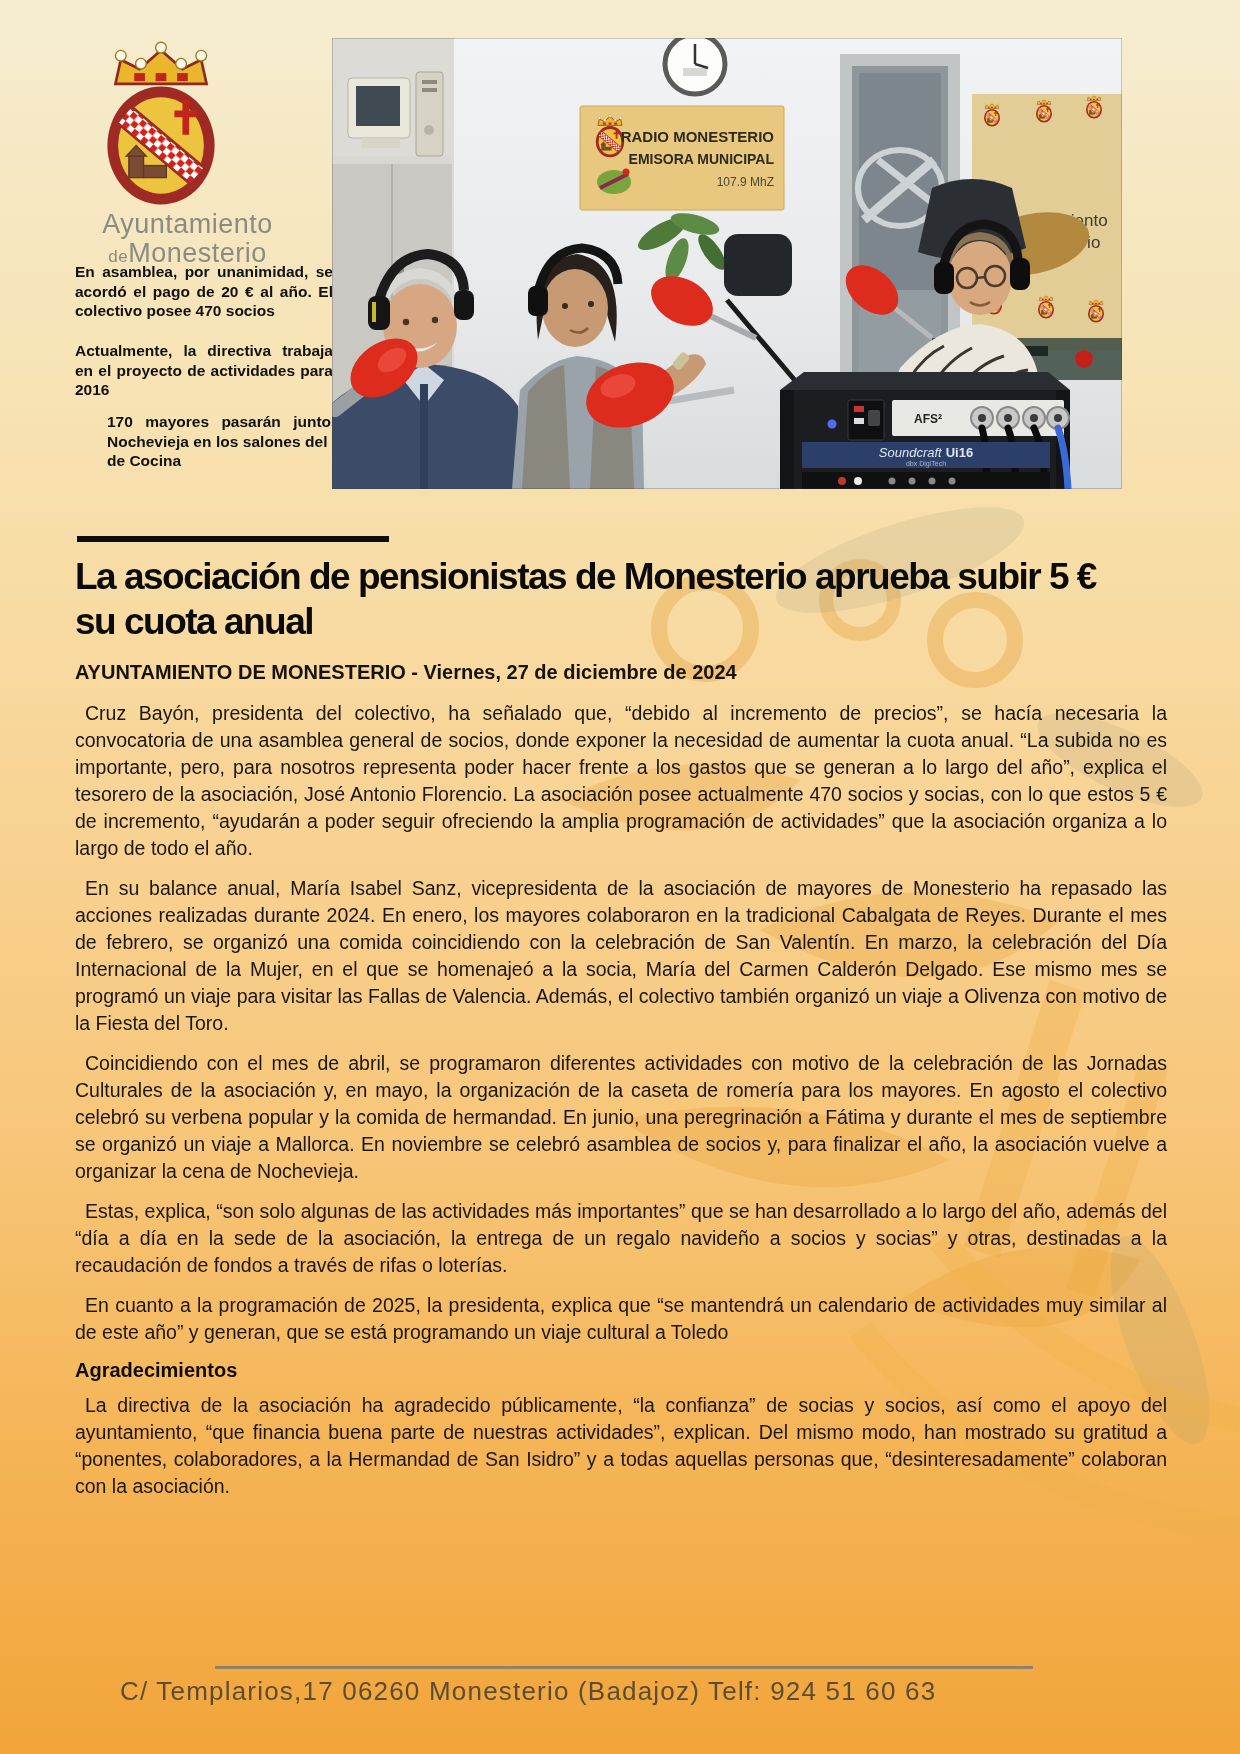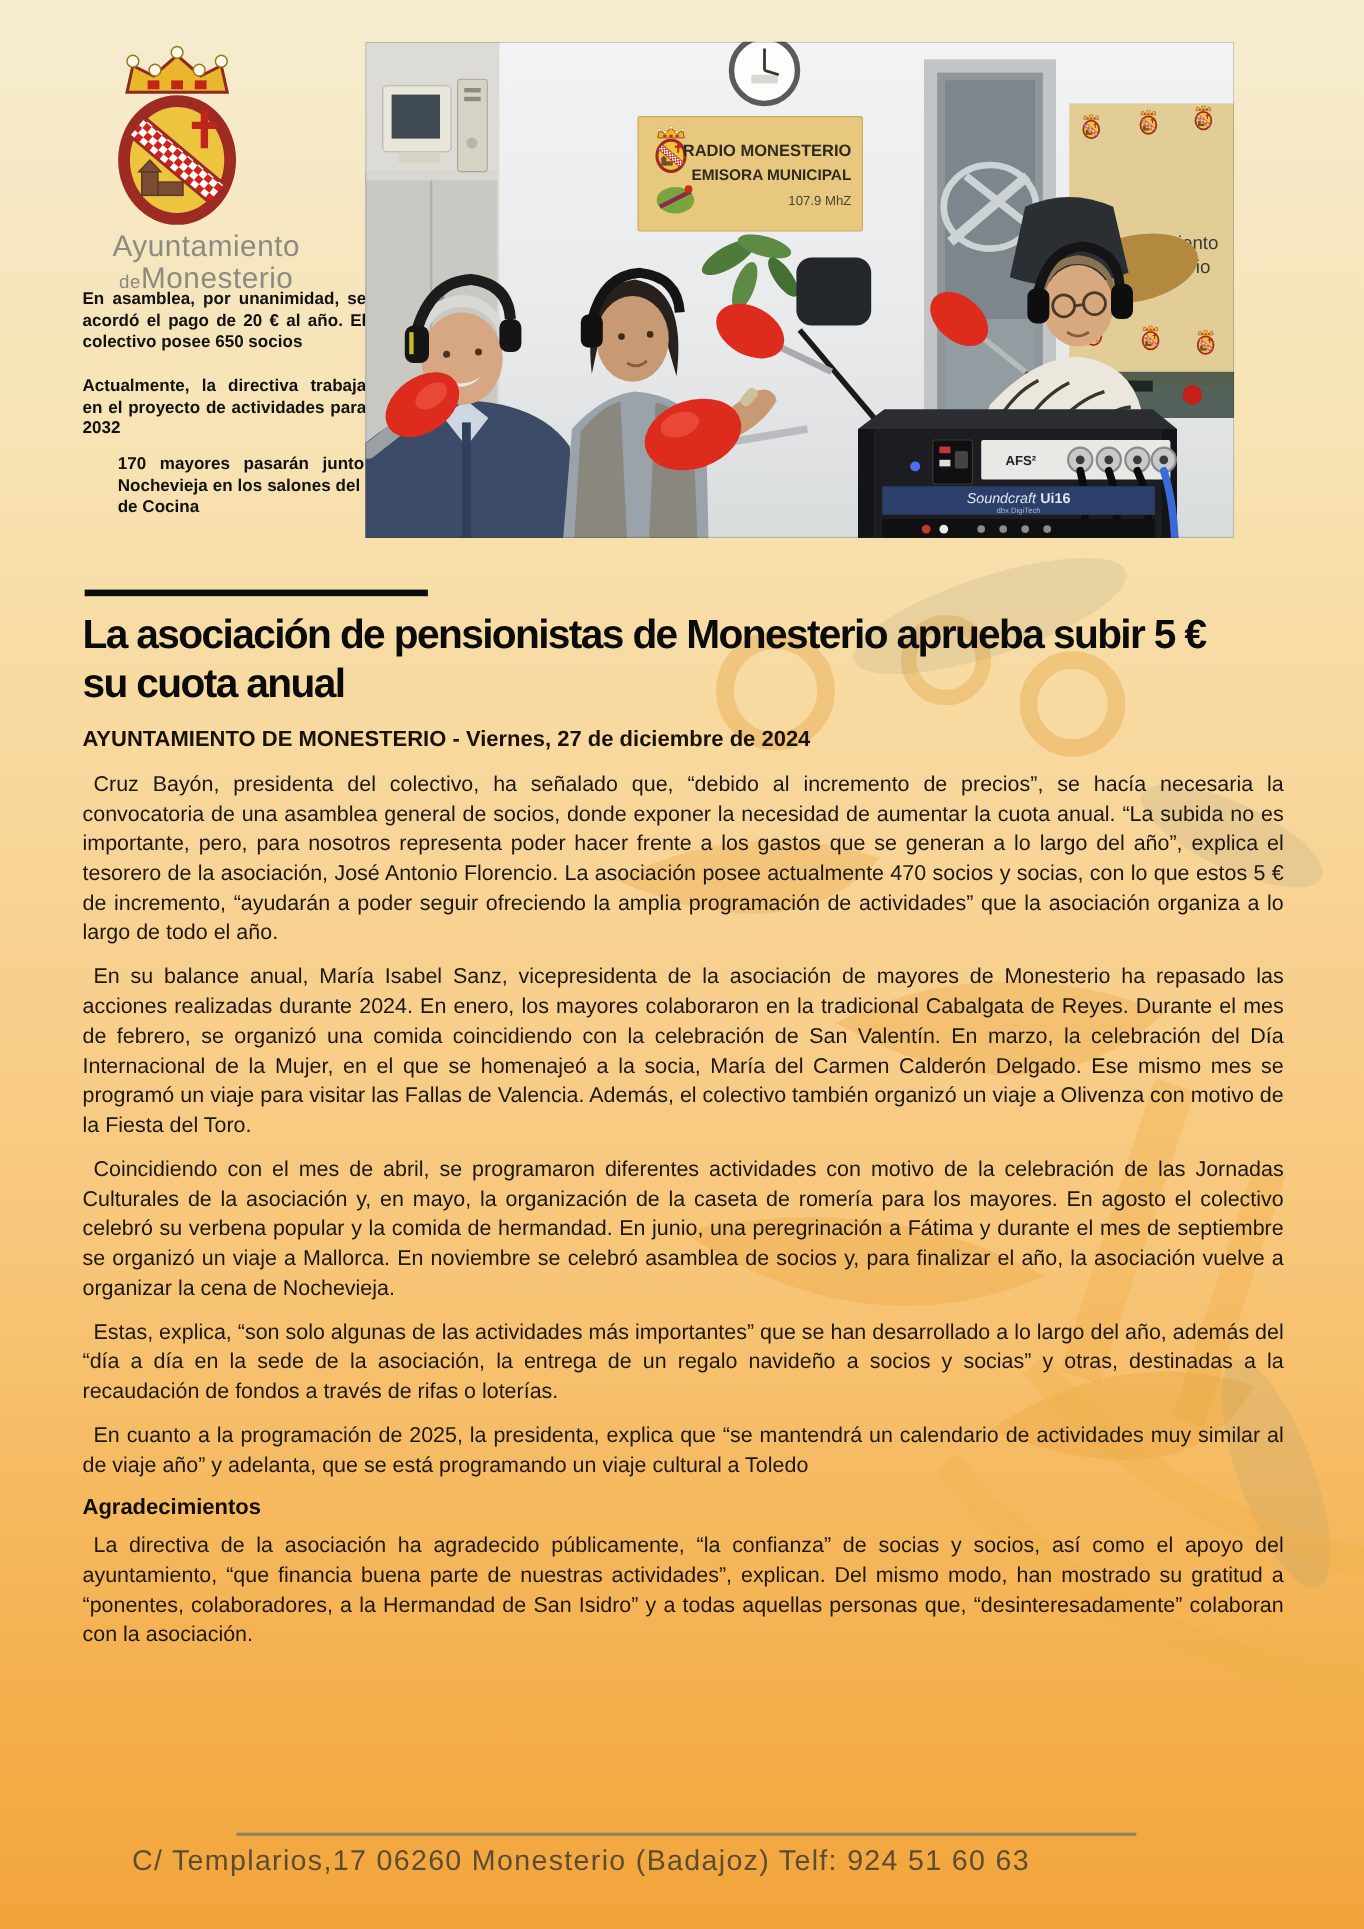--- a/index.html
+++ b/index.html
@@ -112,22 +112,22 @@
   <div class="content">
 
     <svg class="logo-crest" viewBox="0 0 100 124">
       <use href="#crest"></use>
     </svg>
     <div class="logo-name">
       <div>Ayuntamiento</div>
       <div><span class="de">de</span><span>Monesterio</span></div>
     </div>
 
-    <div class="note note-1">En asamblea, por unanimidad, se acordó el pago de 20 € al año. El colectivo posee 650 socios</div>
-    <div class="note note-2">Actualmente, la directiva trabaja en el proyecto de actividades para 2032</div>
+    <div class="note note-1">En asamblea, por unanimidad, se acordó el pago de 20 € al año. El colectivo posee 470 socios</div>
+    <div class="note note-2">Actualmente, la directiva trabaja en el proyecto de actividades para 2016</div>
     <div class="note note-3">170 mayores pasarán juntos la Nochevieja en los salones del Aula de Cocina</div>
 
     <svg class="photo" viewBox="0 0 790 451">
       <defs>
         <linearGradient id="wallg" x1="0" y1="0" x2="0" y2="1">
           <stop offset="0" stop-color="#f2f3f4"></stop>
           <stop offset="0.6" stop-color="#e7e9ea"></stop>
           <stop offset="1" stop-color="#d9dcdd"></stop>
         </linearGradient>
       </defs>
@@ -336,21 +336,21 @@
 
     <div class="article">
       <div class="dash"></div>
       <h1><span>La asociación de pensionistas de Monesterio aprueba subir 5 €</span><br><span>su cuota anual</span></h1>
       <div class="dateline">AYUNTAMIENTO DE MONESTERIO - Viernes, 27 de diciembre de 2024</div>
 
       <p>Cruz Bayón, presidenta del colectivo, ha señalado que, “debido al incremento de precios”, se hacía necesaria la convocatoria de una asamblea general de socios, donde exponer la necesidad de aumentar la cuota anual. “La subida no es importante, pero, para nosotros representa poder hacer frente a los gastos que se generan a lo largo del año”, explica el tesorero de la asociación, José Antonio Florencio. La asociación posee actualmente 470 socios y socias, con lo que estos 5 € de incremento, “ayudarán a poder seguir ofreciendo la amplia programación de actividades” que la asociación organiza a lo largo de todo el año.</p>
       <p>En su balance anual, María Isabel Sanz, vicepresidenta de la asociación de mayores de Monesterio ha repasado las acciones realizadas durante 2024. En enero, los mayores colaboraron en la tradicional Cabalgata de Reyes. Durante el mes de febrero, se organizó una comida coincidiendo con la celebración de San Valentín. En marzo, la celebración del Día Internacional de la Mujer, en el que se homenajeó a la socia, María del Carmen Calderón Delgado. Ese mismo mes se programó un viaje para visitar las Fallas de Valencia. Además, el colectivo también organizó un viaje a Olivenza con motivo de la Fiesta del Toro.</p>
       <p>Coincidiendo con el mes de abril, se programaron diferentes actividades con motivo de la celebración de las Jornadas Culturales de la asociación y, en mayo, la organización de la caseta de romería para los mayores. En agosto el colectivo celebró su verbena popular y la comida de hermandad. En junio, una peregrinación a Fátima y durante el mes de septiembre se organizó un viaje a Mallorca. En noviembre se celebró asamblea de socios y, para finalizar el año, la asociación vuelve a organizar la cena de Nochevieja.</p>
       <p>Estas, explica, “son solo algunas de las actividades más importantes” que se han desarrollado a lo largo del año, además del “día a día en la sede de la asociación, la entrega de un regalo navideño a socios y socias” y otras, destinadas a la recaudación de fondos a través de rifas o loterías.</p>
-      <p>En cuanto a la programación de 2025, la presidenta, explica que “se mantendrá un calendario de actividades muy similar al de viaje año” y adelanta, que se está programando un viaje cultural a Toledo</p>
+      <p>En cuanto a la programación de 2025, la presidenta, explica que “se mantendrá un calendario de actividades muy similar al de este año” y generan, que se está programando un viaje cultural a Toledo</p>
       <h2>Agradecimientos</h2>
       <p>La directiva de la asociación ha agradecido públicamente, “la confianza” de socias y socios, así como el apoyo del ayuntamiento, “que financia buena parte de nuestras actividades”, explican. Del mismo modo, han mostrado su gratitud a “ponentes, colaboradores, a la Hermandad de San Isidro” y a todas aquellas personas que, “desinteresadamente” colaboran con la asociación.</p>
     </div>
 
     <div class="footer-line"></div>
     <div class="footer-text">C/ Templarios,17  06260 Monesterio (Badajoz)  Telf: 924 51 60 63</div>
 
   </div>
 </div>
 

